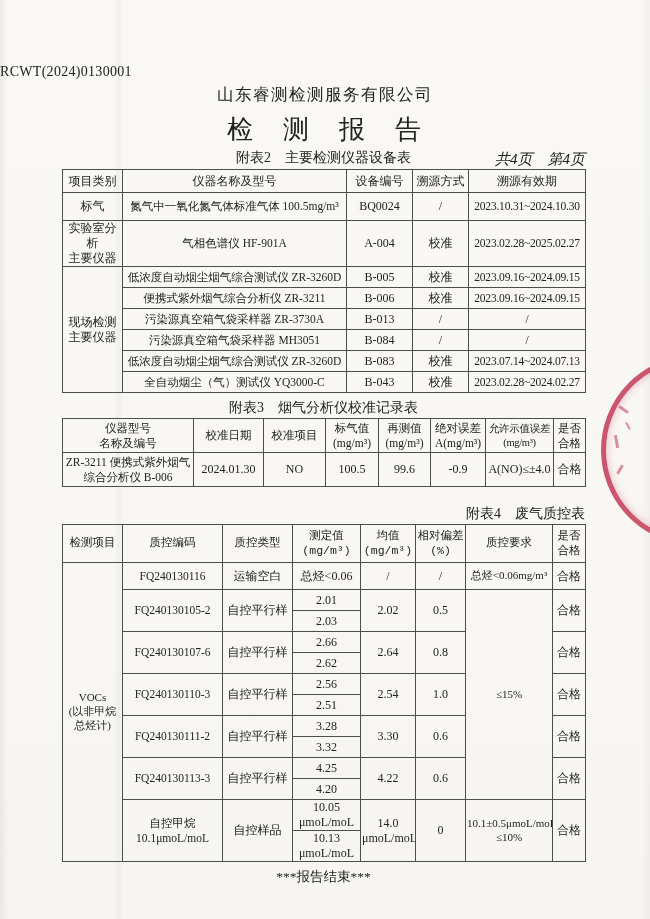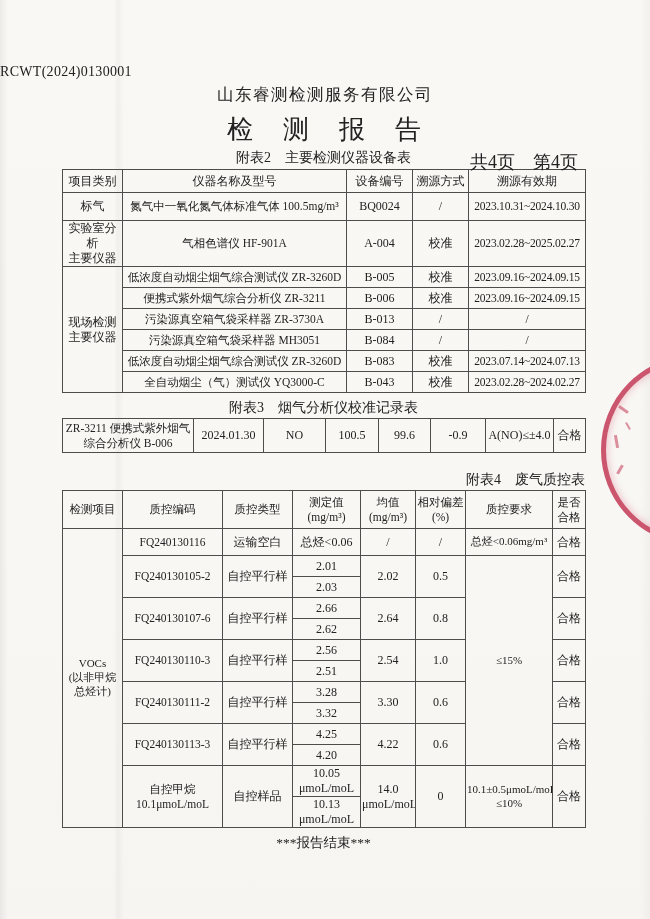--- a/index.html
+++ b/index.html
@@ -12,21 +12,21 @@
       linear-gradient(90deg, rgba(0,0,0,0) 114px, rgba(0,0,0,0.035) 118px, rgba(0,0,0,0) 124px),
       linear-gradient(90deg, rgba(0,0,0,0) 640px, rgba(0,0,0,0.03) 650px),
       linear-gradient(180deg, #f9f8f5 0%, #f8f7f4 60%, #f6f5f2 100%);
   }
   .report-no { padding-top:64px; width:595px; font-size:14px; letter-spacing:0.3px; }
   .company   { margin-top:4px; text-align:center; font-size:16.5px; letter-spacing:1.5px; }
   .big-title { margin-top:6px; text-align:center; font-size:26px; font-weight:normal;
                font-family:"Liberation Sans","DejaVu Sans",sans-serif; letter-spacing:2px; }
   .caption-row { position:relative; margin:2px 0 0 62px; width:523px; height:19px;
                  text-align:center; font-size:14px; }
-  .caption-row .pageinfo { position:absolute; right:7px; top:1px; font-size:18px; }
+  .caption-row .pageinfo { position:absolute; right:0; top:1px; font-size:15px;font-style:italic; }
   .tbl-caption { margin:0 0 0 62px; width:523px; text-align:center; font-size:14px; }
   .cap3 { margin-top:6px; }
   .cap4 { margin-top:18px;text-align:right; }
 
   table { border-collapse:collapse; table-layout:fixed; width:523px; margin-left:62px; }
   td, th {
     border:1px solid #4d4d4d; text-align:center; vertical-align:middle;
     font-weight:normal; font-size:12px; line-height:1.25;
     white-space:pre-line; padding:0 1px; overflow:hidden;
   }
@@ -38,21 +38,21 @@
   .t2 .name-cell { font-size:11.5px; }
   .t2 .validity-cell { font-size:11.5px; letter-spacing:-0.2px; }
 
   .t3 { margin-top:1px; }
   .t3 tr { height:34px; }
   .t3 th { font-size:11.5px; }
   .t3 .hdr-allowed { font-size:10.5px; letter-spacing:-0.3px; }
   .t3 .instrument-cell { font-size:11.5px; }
 
   .t4 { margin-top:1px; }
-  .t4 tr.hdr { height:38px; }
+  .t4 tr.hdr { height:38px;font-family:Liberation Mono, monospace; }
   .t4 tr.r-blank { height:27px; }
   .t4 tr.r-sub { height:21px; }
   .t4 tr.r-me { height:24px; }
   .t4 th { font-size:11.5px; }
   .t4 .category-cell { font-size:11px;margin-left:12px; }
   .t4 .code-cell { font-size:11.5px; }
   .t4 .requirement-cell { font-size:11px; }
 
   .end-note { margin-top:6px; width:523px; margin-left:62px; text-align:center; font-size:13.5px; }
 
@@ -158,20 +158,36 @@
       <col style="width:131px">
         <col style="width:70px">
         <col style="width:62px">
         <col style="width:53px">
       <col style="width:52px">
         <col style="width:55px">
         <col style="width:68px">
         <col style="width:32px">
     </colgroup>
     <tbody>
+        <tr>
+      <th>仪器型号
+名称及编号</th>
+      <th>校准日期</th>
+      <th>校准项目</th>
+      <th>标气值
+(mg/m³)</th>
+      <th>再测值
+(mg/m³)</th>
+      <th>绝对误差
+A(mg/m³)</th>
+      <th class="hdr-allowed">允许示值误差
+(mg/m³)</th>
+      <th>是否
+合格</th>
+    </tr>
     <tr>
       <td class="instrument-cell">ZR-3211 便携式紫外烟气
 综合分析仪 B-006</td>
       <td>2024.01.30</td>
       <td>NO</td>
       <td>100.5</td>
       <td>99.6</td>
       <td>-0.9</td>
       <td>A(NO)≤±4.0</td>
       <td>合格</td>

